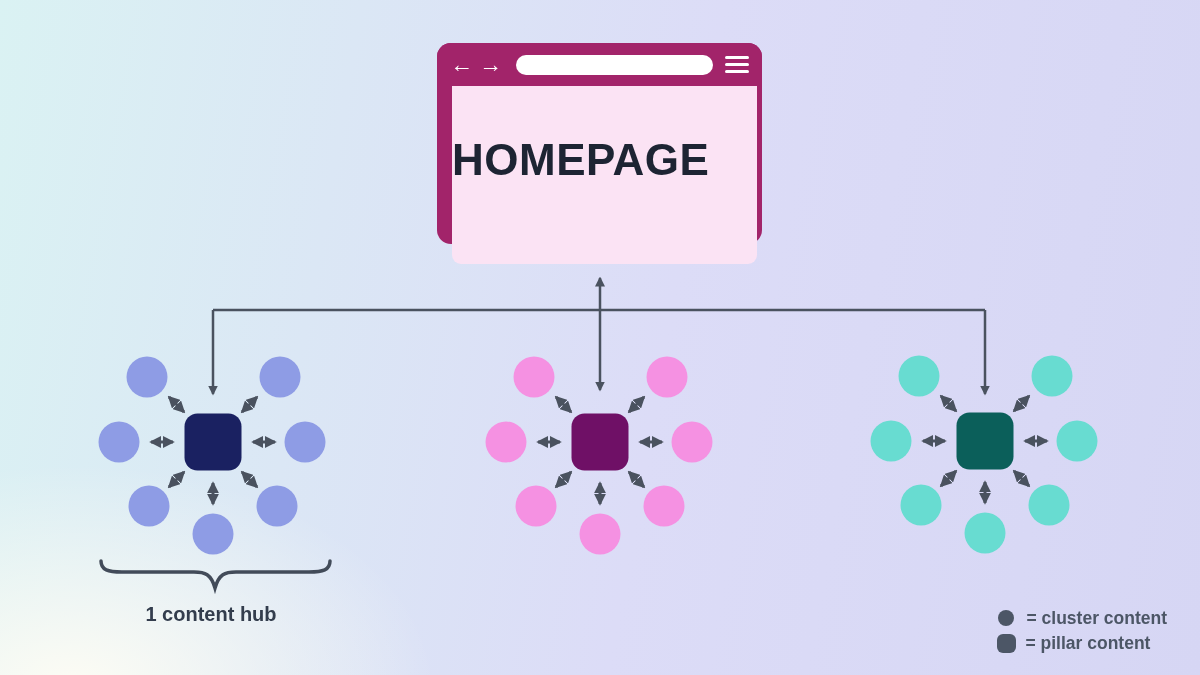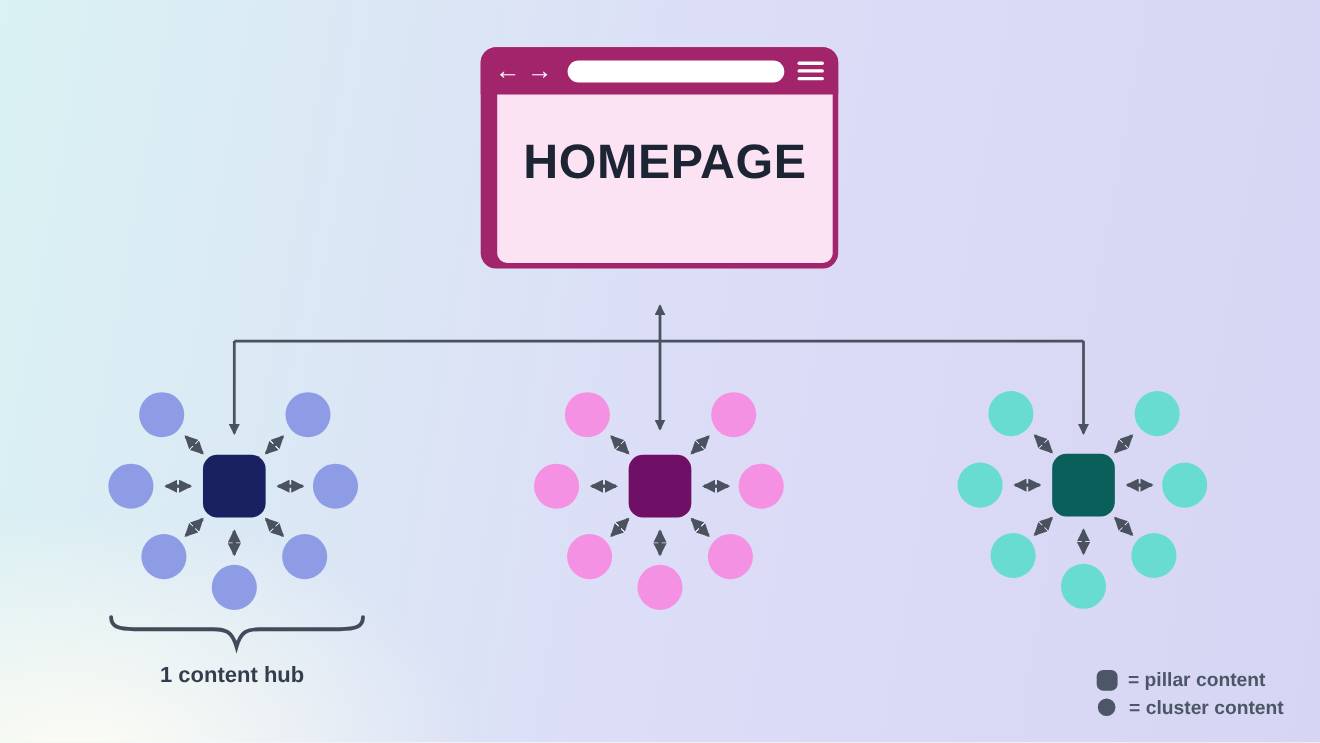--- a/index.html
+++ b/index.html
@@ -21,23 +21,23 @@
   .browser-header{
     height:43px;display:flex;align-items:center;
     padding:0 13px;box-sizing:border-box;
     border-radius:14px 14px 0 0;
   }
   .nav-arrow{color:#fff;font-size:23px;font-weight:bold;line-height:1;margin-right:6px;}
   .url-bar{flex:1;height:20px;background:#fff;border-radius:10px;margin:0 12px 0 8px;}
   .menu-icon{display:flex;flex-direction:column;gap:3.5px;width:24px;}
   .menu-icon i{display:block;height:3.5px;background:#fff;border-radius:2px;}
   .browser-body{
-    height:153px;margin:0 5px 5px 15px;
+    height:178px;margin:0 5px 5px 15px;
     border-radius:0 0 9px 9px;
-    display:flex;align-items:center;justify-content:center;
+    display:flex;align-items:center;justify-content:flex-start;
     padding-bottom:30px;box-sizing:border-box;
   }
   .browser-body h1{
     margin:0;font-size:44px;font-weight:bold;letter-spacing:.5px;
   }
   
   .hub-label{
     position:absolute;left:96px;top:603px;width:230px;
     text-align:center;font-size:20px;font-weight:bold;
   }
@@ -124,22 +124,22 @@
     </div>
     <div class="browser-body" style="background: rgb(251, 227, 244);">
       <h1 style="color: rgb(29, 36, 51);">HOMEPAGE</h1>
     </div>
   </div>
 
   <div class="hub-label" style="color: rgb(51, 61, 77);">1 content hub</div>
 
   <div class="legend">
     <div class="legend-row">
+      <span class="legend-circle" style="background: rgb(76, 86, 102);"></span>
+      <span class="txt" style="color: rgb(76, 86, 102);">= cluster content</span>
+    </div>
+    <div class="legend-row">
       <span class="legend-square" style="background: rgb(76, 86, 102);"></span>
       <span class="txt" style="color: rgb(76, 86, 102);">= pillar content</span>
-    </div>
-    <div class="legend-row">
-      <span class="legend-circle" style="background: rgb(76, 86, 102);"></span>
-      <span class="txt" style="color: rgb(76, 86, 102);">= cluster content</span>
     </div>
   </div>
 
 </div>
 
 </body></html>

